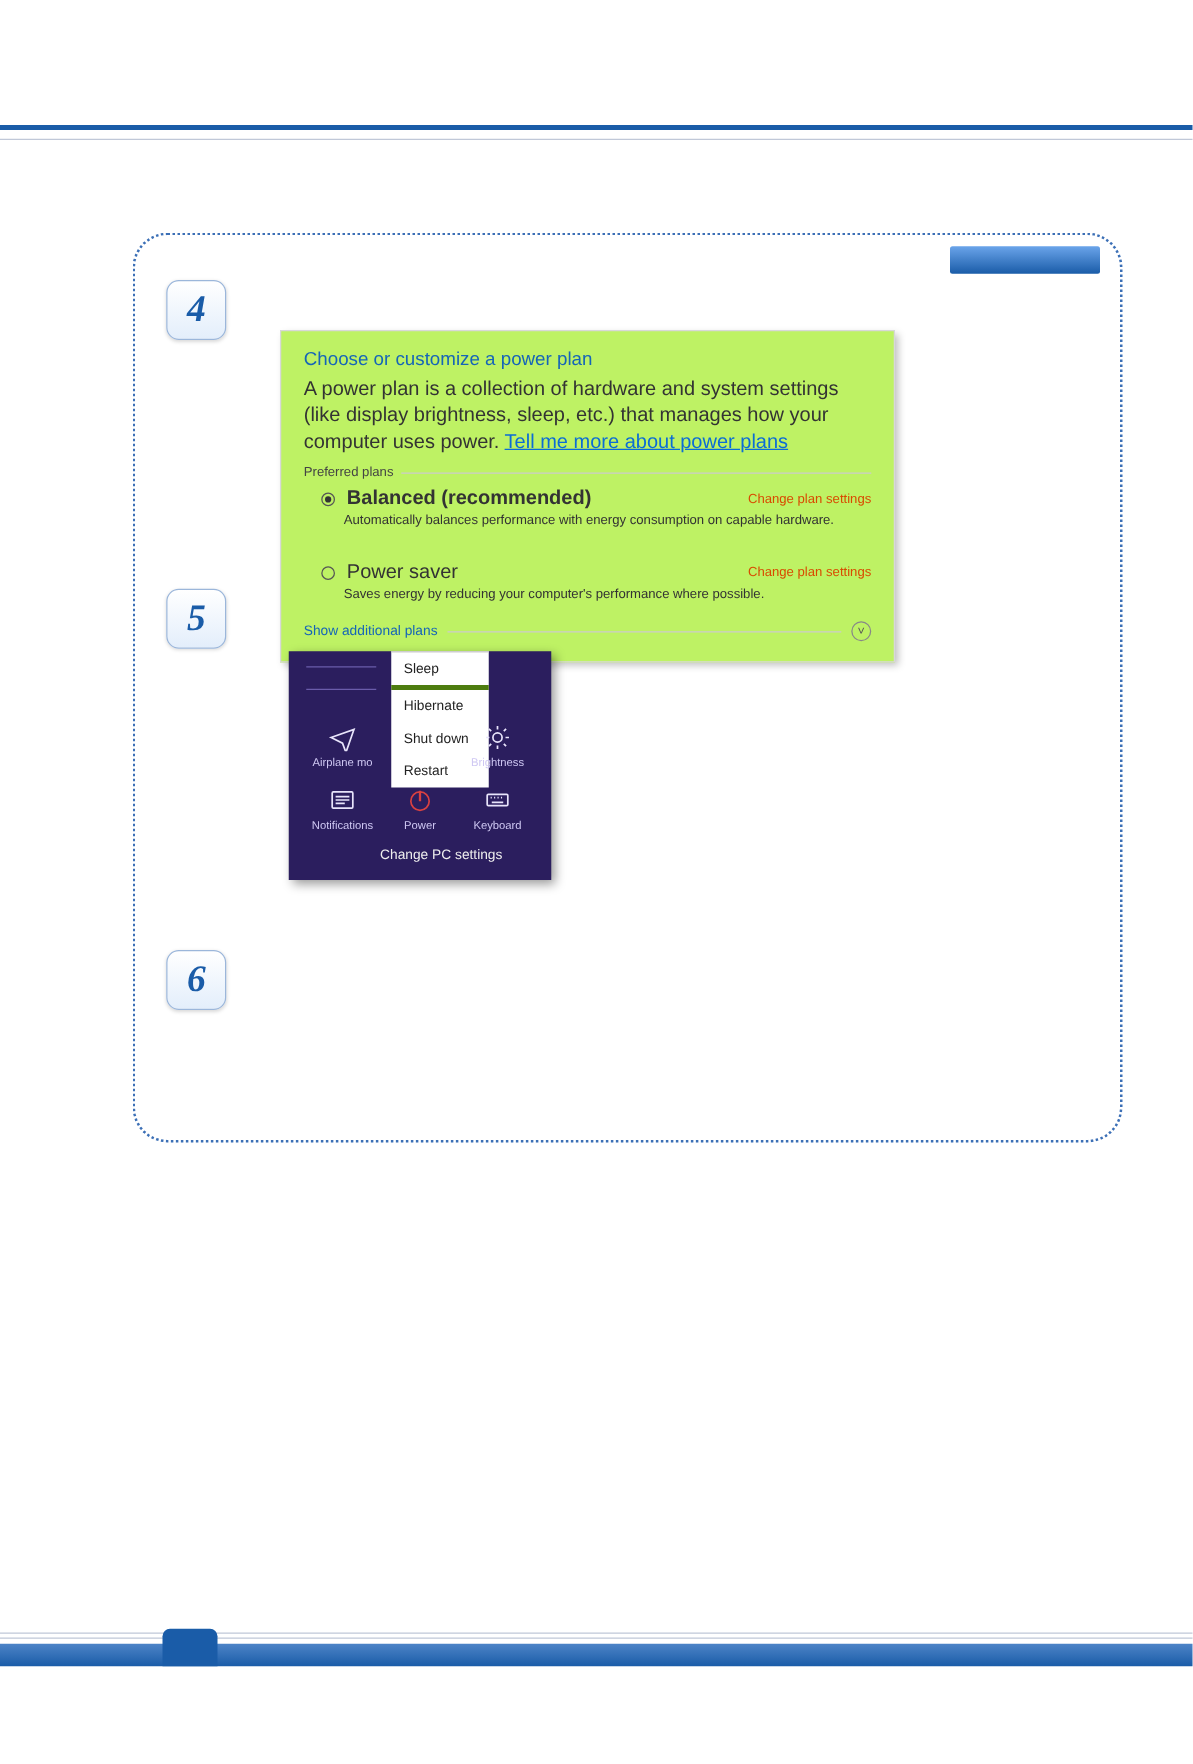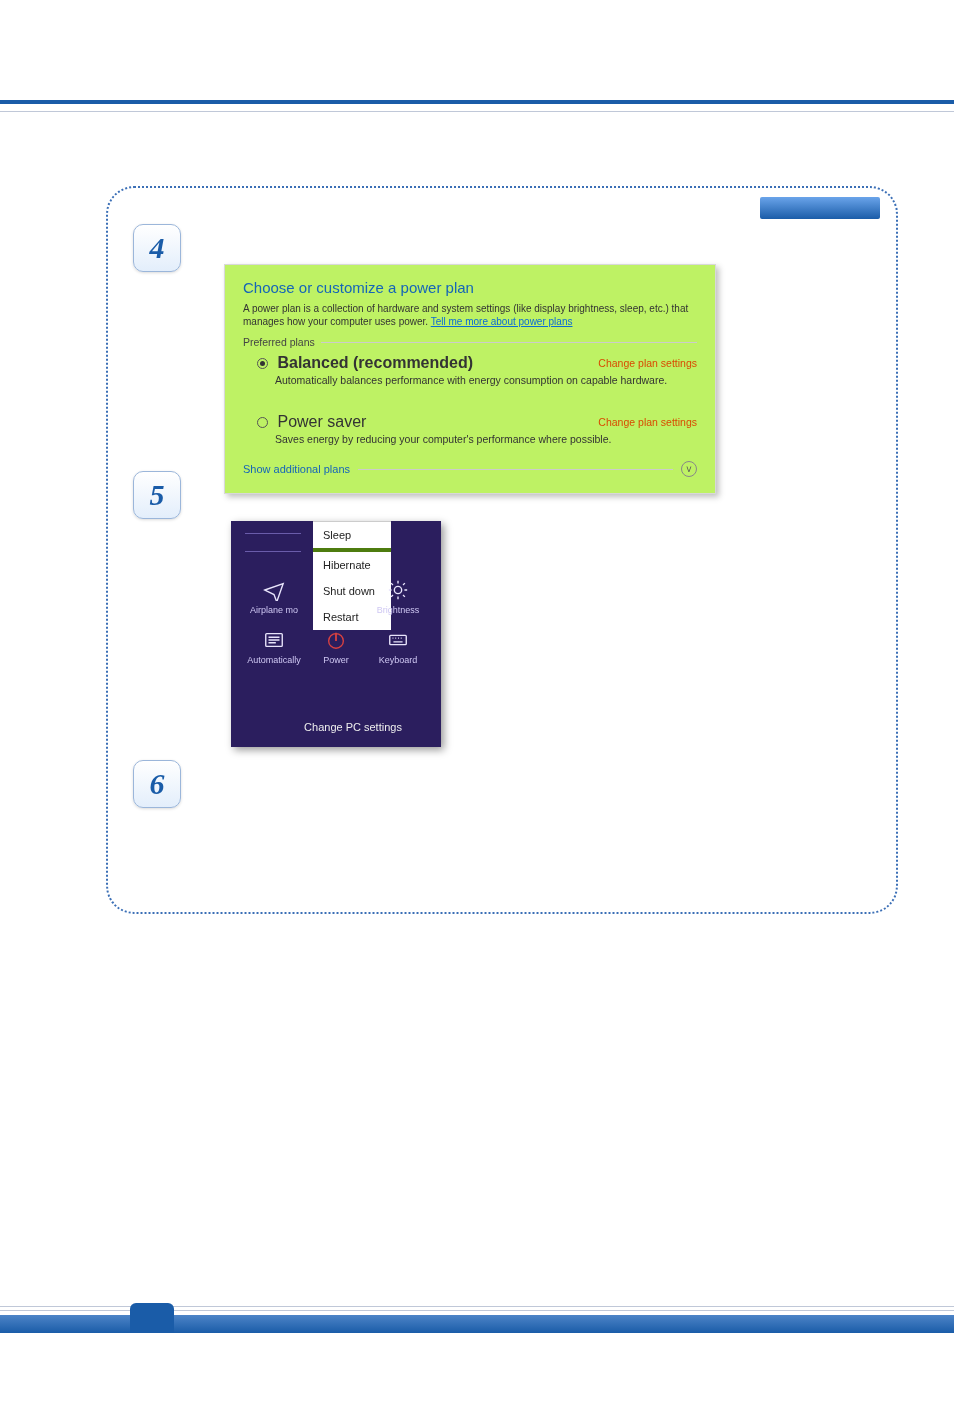--- a/index.html
+++ b/index.html
@@ -78,21 +78,21 @@
     font-size: 15px;
     margin-bottom: 6px;
     color: #0a6b1a;
     color: #0a6b1a;
   }
   .pp-heading { color: #0a6b1a; }
   .pp-heading { color:#1273b0; font-size:15px; }
   .pp-heading { color:#1a6fc7; }
   .pp-heading { color:#1966b3; }
   .pp-heading { color:#1565b8; font-weight:400;}
-  .pp-desc { font-size: 10px; color:#333; line-height:1.3; margin-bottom:8px;}
+  .pp-desc { font-size: 16px; color:#333; line-height:1.3; margin-bottom:8px;}
   .pp-link { color:#0b6cd6; text-decoration: underline; cursor:pointer;}
   .pp-fieldset-label { font-size:10.5px; color:#444; }
   .pp-hr { flex:1; border-top:1px solid #ccc; margin-left:6px; }
   .pp-row-head { display:flex; align-items:center; margin-top:4px; margin-bottom:6px; }
   .plan {
     margin: 6px 0 4px 14px;
   }
   .plan-row { display:flex; justify-content:space-between; align-items:center; }
   .plan-name { font-size:16px; }
   .plan-name b { font-weight:700; }
@@ -103,21 +103,21 @@
   .show-additional { display:flex; align-items:center; margin-top:16px; font-size:11px; color:#1565b8;}
   .show-additional .line { flex:1; border-top:1px solid #ccc; margin:0 8px;}
   .chev-circle { width:16px; height:16px; border:1px solid #888; border-radius:50%; display:flex; align-items:center; justify-content:center; font-size:10px; color:#555;}
 
   
   .charm-panel {
     position: absolute;
     top: 521px;
     left: 231px;
     width: 210px;
-    height: 226px;
+    height: 183px;
     background: #2b1e5e;
     box-shadow: 3px 3px 8px rgba(0,0,0,0.4);
     color:#dcd7f2;
     font-size:10px;
   }
   .charm-grid {
     position:absolute;
     top:58px;
     left:12px;
     right:12px;
@@ -257,21 +257,21 @@
       <span>Brightness</span>
     </div>
 
     <div class="charm-item">
       <span class="charm-icon">
         <svg viewBox="0 0 24 24">
             <rect x="3" y="5" width="18" height="14" rx="1"></rect>
             <path d="M6 9h12M6 12h12M6 15h8"></path>
           </svg>
       </span>
-      <span>Automatically</span>
+      <span>Notifications</span>
     </div>
     <div class="charm-item">
       <span class="charm-icon power-icon">
         <svg viewBox="0 0 24 24">
             <circle cx="12" cy="13" r="8"></circle>
             <path d="M12 4v9" stroke-width="2"></path>
           </svg>
       </span>
       <span>Power</span>
     </div>

